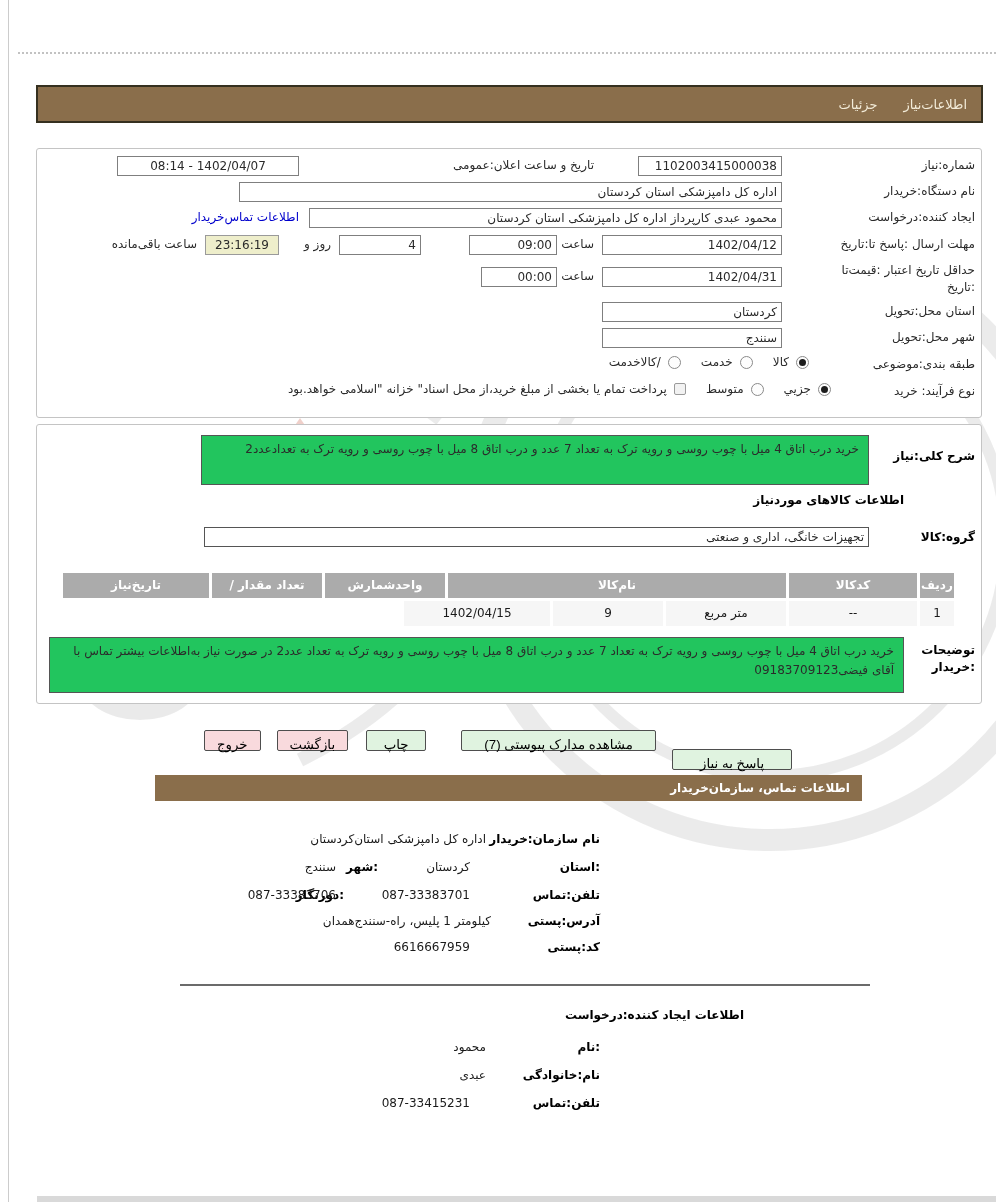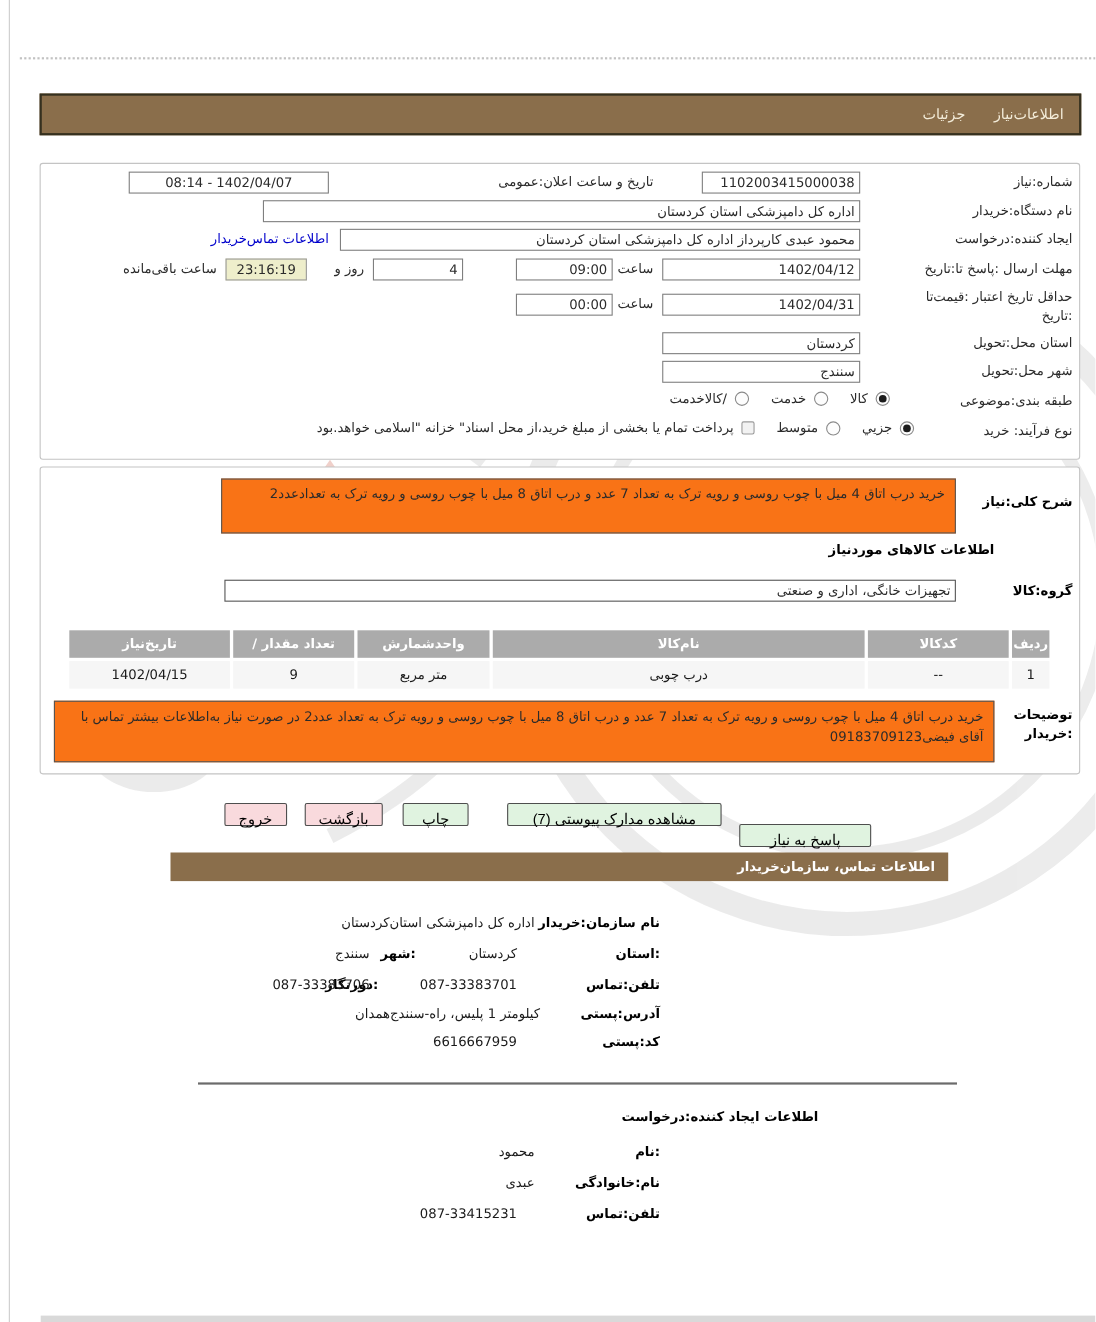--- a/index.html
+++ b/index.html
@@ -46,21 +46,21 @@
   }
   .optgroup { position:absolute; display:flex; align-items:center; direction:rtl; }
   .radio { position:relative; width:13px; height:13px; border:1px solid #8a8a8a; border-radius:50%;
            background:#fdfdfd; box-sizing:border-box; flex:0 0 auto; cursor:pointer; }
   .radio.sel::after { content:""; position:absolute; inset:2px; background:#1c1c1c; border-radius:50%; }
   .chk { width:12px; height:12px; border:1px solid #9a9a9a; background:#f2f2f2; border-radius:2px;
          box-sizing:border-box; flex:0 0 auto; cursor:pointer; }
   .optlabel { margin-right:7px; margin-left:20px; white-space:nowrap; }
 
   .tbox {
-    position:absolute; box-sizing:border-box; background:#f97316; border:1px solid #555;
+    position:absolute; box-sizing:border-box; background:#22c55e; border:1px solid #555;
     padding:4px 9px; line-height:1.55; overflow:hidden; text-align:right;
   }
 
   .items-table { position:absolute; top:148px; right:27px; width:892px; }
   .trow { display:flex; direction:rtl; gap:3px; margin-bottom:3px; }
   .tcell { box-sizing:border-box; height:25px; line-height:25px; text-align:center;
            white-space:nowrap; overflow:hidden; }
   .th { background:#ababab; color:#ffffff; font-weight:bold; }
   .td { background:#f6f6f6; color:#1a1a1a; }
   .c0 { width:34px; } .c1 { width:128px; } .c2 { width:338px; }
@@ -136,21 +136,21 @@
       <div class="ibox num" style="top:86px; right:424px; width:88px;">09:00</div>
       <div class="ibox num" style="top:86px; right:560px; width:82px;">4</div>
       <span class="lbl" style="top:88px; right:650px;">روز و</span>
       <div class="cdown" style="top:86px; right:702px; width:74px;">23:16:19</div>
       <span class="lbl" style="top:88px; right:784px;">ساعت باقی‌مانده</span>
 
       <span class="lbl" style="top:114px; right:6px;">حداقل تاریخ اعتبار :قیمت‌تا</span>
       <span class="lbl" style="top:131px; right:6px;">:تاریخ</span>
       <div class="ibox num" style="top:118px; right:199px; width:180px;">1402/04/31</div>
       <span class="lbl" style="top:120px; right:387px;">ساعت</span>
-      <div class="ibox num" style="top:118px; right:424px; width:88px;padding-left:32px;">00:00</div>
+      <div class="ibox num" style="top:118px; right:424px; width:76px;padding-left:32px;">00:00</div>
 
       <span class="lbl" style="top:155px; right:6px;">استان محل:تحویل</span>
       <div class="ibox" style="top:153px; right:199px; width:180px;">کردستان</div>
 
       <span class="lbl" style="top:181px; right:6px;">شهر محل:تحویل</span>
       <div class="ibox" style="top:179px; right:199px; width:180px;">سنندج</div>
 
       <span class="lbl" style="top:208px; right:6px;">طبقه بندی:موضوعی</span>
       <div class="optgroup" style="top:206px; right:172px;">
         <span class="radio sel"></span>
@@ -186,21 +186,20 @@
           <div class="tcell th c0">ردیف</div>
           <div class="tcell th c1">کدکالا</div>
           <div class="tcell th c2">نام‌کالا</div>
           <div class="tcell th c3">واحدشمارش</div>
           <div class="tcell th c4">تعداد مقدار /</div>
           <div class="tcell th c5">تاریخ‌نیاز</div>
         </div>
         <div class="trow">
           <div class="tcell td c0">1</div>
           <div class="tcell td c1">--</div>
-          <div class="tcell td c2">درب چوبی</div>
           <div class="tcell td c3">متر مربع</div>
           <div class="tcell td c4">9</div>
           <div class="tcell td c5 num">1402/04/15</div>
         </div>
       </div>
 
       <span class="blbl" style="top:218px; right:6px;">توضیحات</span>
       <span class="blbl" style="top:235px; right:6px;">:خریدار</span>
       <div class="tbox" style="top:212px; right:77px; width:855px; height:56px;">خرید درب اتاق 4 میل با چوب روسی و رویه ترک به تعداد 7 عدد و درب اتاق 8 میل با چوب روسی و رویه ترک به تعداد عدد2 در صورت نیاز به‌اطلاعات بیشتر تماس با آقای فیضی09183709123</div>
     </div>

